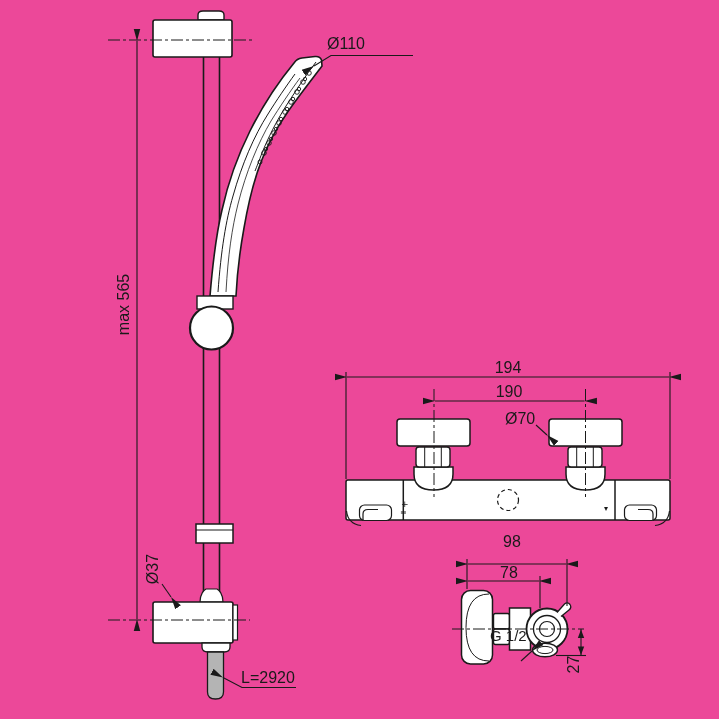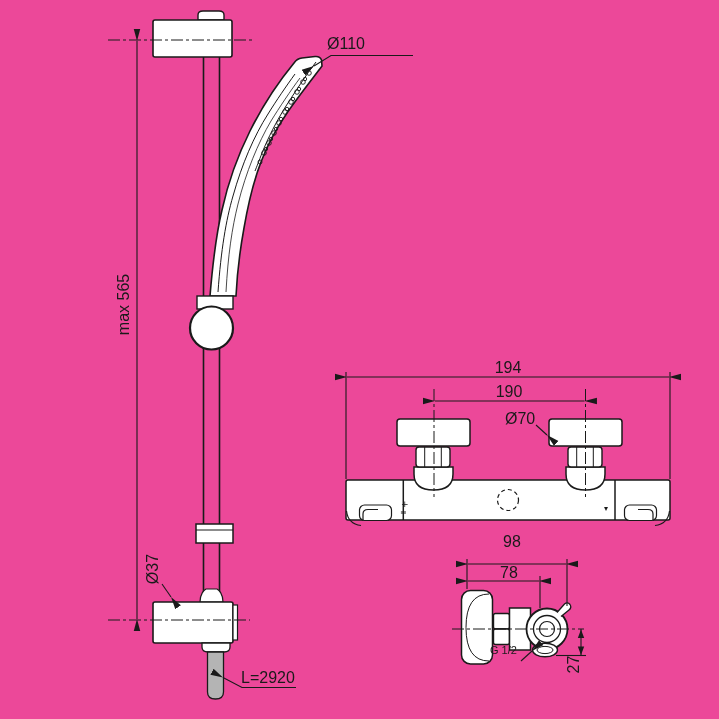--- a/index.html
+++ b/index.html
@@ -240,15 +240,15 @@
   <div class="tinymark" style="left:401px;top:500px;font-size:9px;line-height:1;">+</div>
   <div class="tinymark" style="left:400px;top:509px;font-size:8px;line-height:1;">≡</div>
   <div class="tinymark" style="left:604px;top:505px;font-size:8px;line-height:1;">▾</div>
 
   <div class="label center" style="left:494px;top:534px;width:36px;">98</div>
 
   <div class="label center" style="left:491px;top:565px;width:36px;">78</div>
 
   <div class="label center rot" style="left:557px;top:657px;width:32px;height:15px;">27</div>
 
-  <div class="label" style="left:490px;top:645px;width:50px;font-size:11px;">G 1/2</div>
+  <div class="label" style="left:490px;top:628px;width:50px;font-size:15px;">G 1/2</div>
 
 </div>
 
 </body></html>

